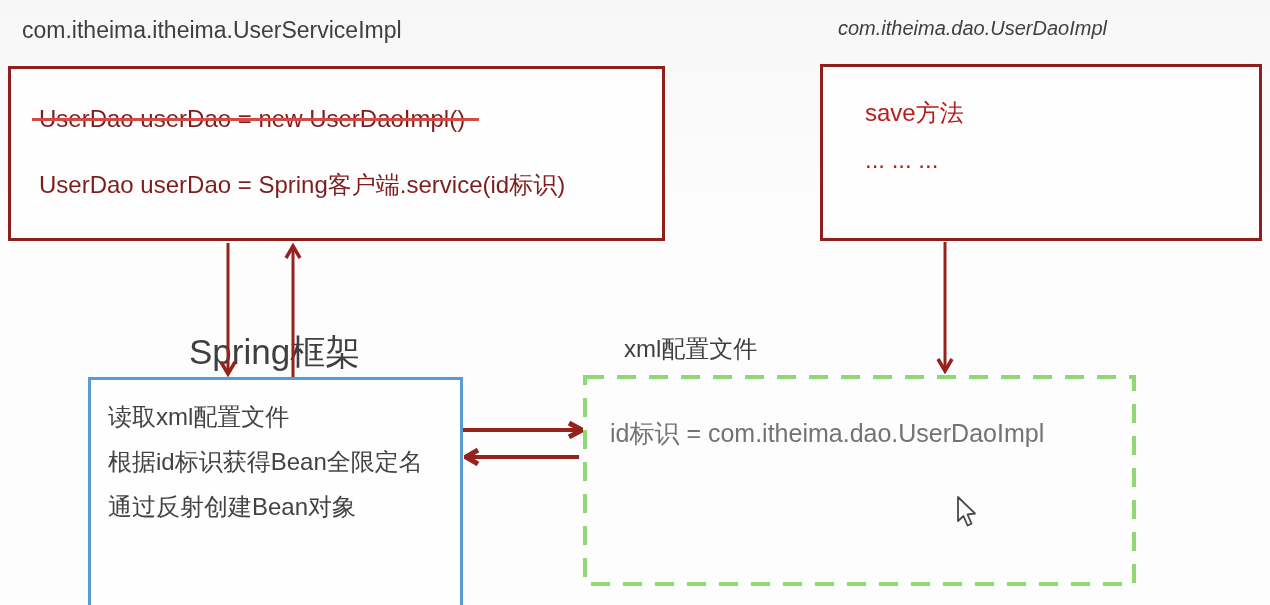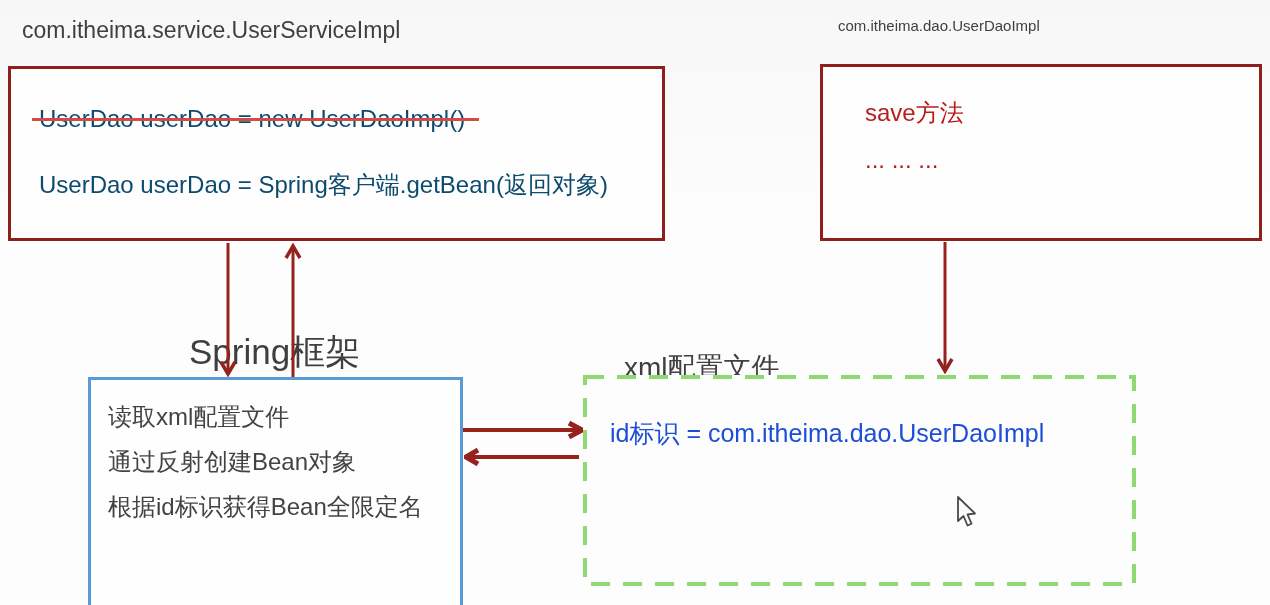--- a/index.html
+++ b/index.html
@@ -22,21 +22,21 @@
   .box{
     position:absolute;
     box-sizing:border-box;
     background:#fefefe;
   }
   .box.red{border:3px solid #8e1f1c;}
   .box.blue{border:3px solid #5b9bd5;}
   .code{
     position:absolute;
     font-size:24px;
-    color:#0c4a6e;
+    color:#7f1d1d;
     white-space:nowrap;
   }
   .strike{display:inline-block;}
   .strike::after{
     content:"";
     position:absolute;
     left:-7px;right:-14px;
     top:calc(50% - 1px);
     height:3px;
     background:#d24b44;
@@ -56,37 +56,37 @@
     color:#434343;
     line-height:45px;
     white-space:nowrap;
   }
   .green-box{position:absolute;background:#fdfdfd;}
   .green-box > svg{position:absolute;left:0;top:0;}
   .xml-entry{
     position:absolute;
     left:27px;top:42px;
     font-size:25px;
-    color:#1d4ed8;
+    color:#737373;
     white-space:nowrap;
   }
 </style>
 </head>
 <body>
 
 <div class="canvas">
 
-  <div class="label" style="left:22px;top:17px;font-size:23px;">com.itheima.service.UserServiceImpl</div>
+  <div class="label" style="left:22px;top:17px;font-size:23px;">com.itheima.itheima.UserServiceImpl</div>
 
   <div class="box red" style="left:8px;top:66px;width:657px;height:175px;">
     <span class="code strike" style="left:28px;top:36px;">UserDao userDao = new UserDaoImpl()</span>
-    <span class="code" style="left:28px;top:100px;">UserDao userDao = Spring客户端.getBean(返回对象)</span>
+    <span class="code" style="left:28px;top:100px;">UserDao userDao = Spring客户端.service(id标识)</span>
   </div>
 
-  <div class="label" style="left:838px;top:17px;font-size:15px;">com.itheima.dao.UserDaoImpl</div>
+  <div class="label" style="left:838px;top:17px;font-size:20px;font-style:italic;">com.itheima.dao.UserDaoImpl</div>
 
   <div class="box red" style="left:820px;top:64px;width:442px;height:177px;">
     <div class="method-list">
       <div>save方法</div>
       <div>... ... ...</div>
     </div>
   </div>
 
   <div class="label" style="left:189px;top:329px;font-size:35px;">Spring框架</div>
 
@@ -101,36 +101,36 @@
   </svg>
 
   <svg class="abs" style="left:936px;top:242px;" width="18" height="132">
     <line x1="9" y1="0" x2="9" y2="128" stroke="#96221c" stroke-width="3"></line>
     <polyline points="2,117 9,129 16,117" fill="none" stroke="#96221c" stroke-width="3.5"></polyline>
   </svg>
 
   <div class="box blue" style="left:88px;top:377px;width:375px;height:248px;">
     <div class="step-list">
       <div>读取xml配置文件</div>
+      <div>根据id标识获得Bean全限定名</div>
       <div>通过反射创建Bean对象</div>
-      <div>根据id标识获得Bean全限定名</div>
     </div>
   </div>
 
   <svg class="abs" style="left:463px;top:421px;" width="122" height="18">
     <line x1="0" y1="9" x2="114" y2="9" stroke="#96221c" stroke-width="4"></line>
     <polyline points="106,2 119,9 106,16" fill="none" stroke="#96221c" stroke-width="5"></polyline>
   </svg>
 
   <svg class="abs" style="left:464px;top:448px;" width="115" height="18">
     <line x1="6" y1="9" x2="115" y2="9" stroke="#96221c" stroke-width="4"></line>
     <polyline points="14,2 2,9 14,16" fill="none" stroke="#96221c" stroke-width="5"></polyline>
   </svg>
 
-  <div class="label" style="left:624px;top:333px;font-size:28px;margin-top:16px;">xml配置文件</div>
+  <div class="label" style="left:624px;top:333px;font-size:24px;">xml配置文件</div>
 
   <div class="green-box" style="left:583px;top:375px;width:553px;height:211px;">
     <svg width="553" height="211">
       <rect x="2" y="2" width="549" height="207" fill="none" stroke="#8ed973" stroke-width="4" stroke-dasharray="19 13"></rect>
     </svg>
     <span class="xml-entry">id标识 = com.itheima.dao.UserDaoImpl</span>
 
     <svg class="abs" style="left:369px;top:120px;" width="26" height="36" viewBox="0 0 26 36">
       <path d="M6 2 L6 26 L11.5 21 L15.5 30.5 L19.5 28.7 L15.5 19.5 L23 18.5 Z" fill="#fbfbfb" stroke="#4a4a4a" stroke-width="1.8" stroke-linejoin="round"></path>
     </svg>

